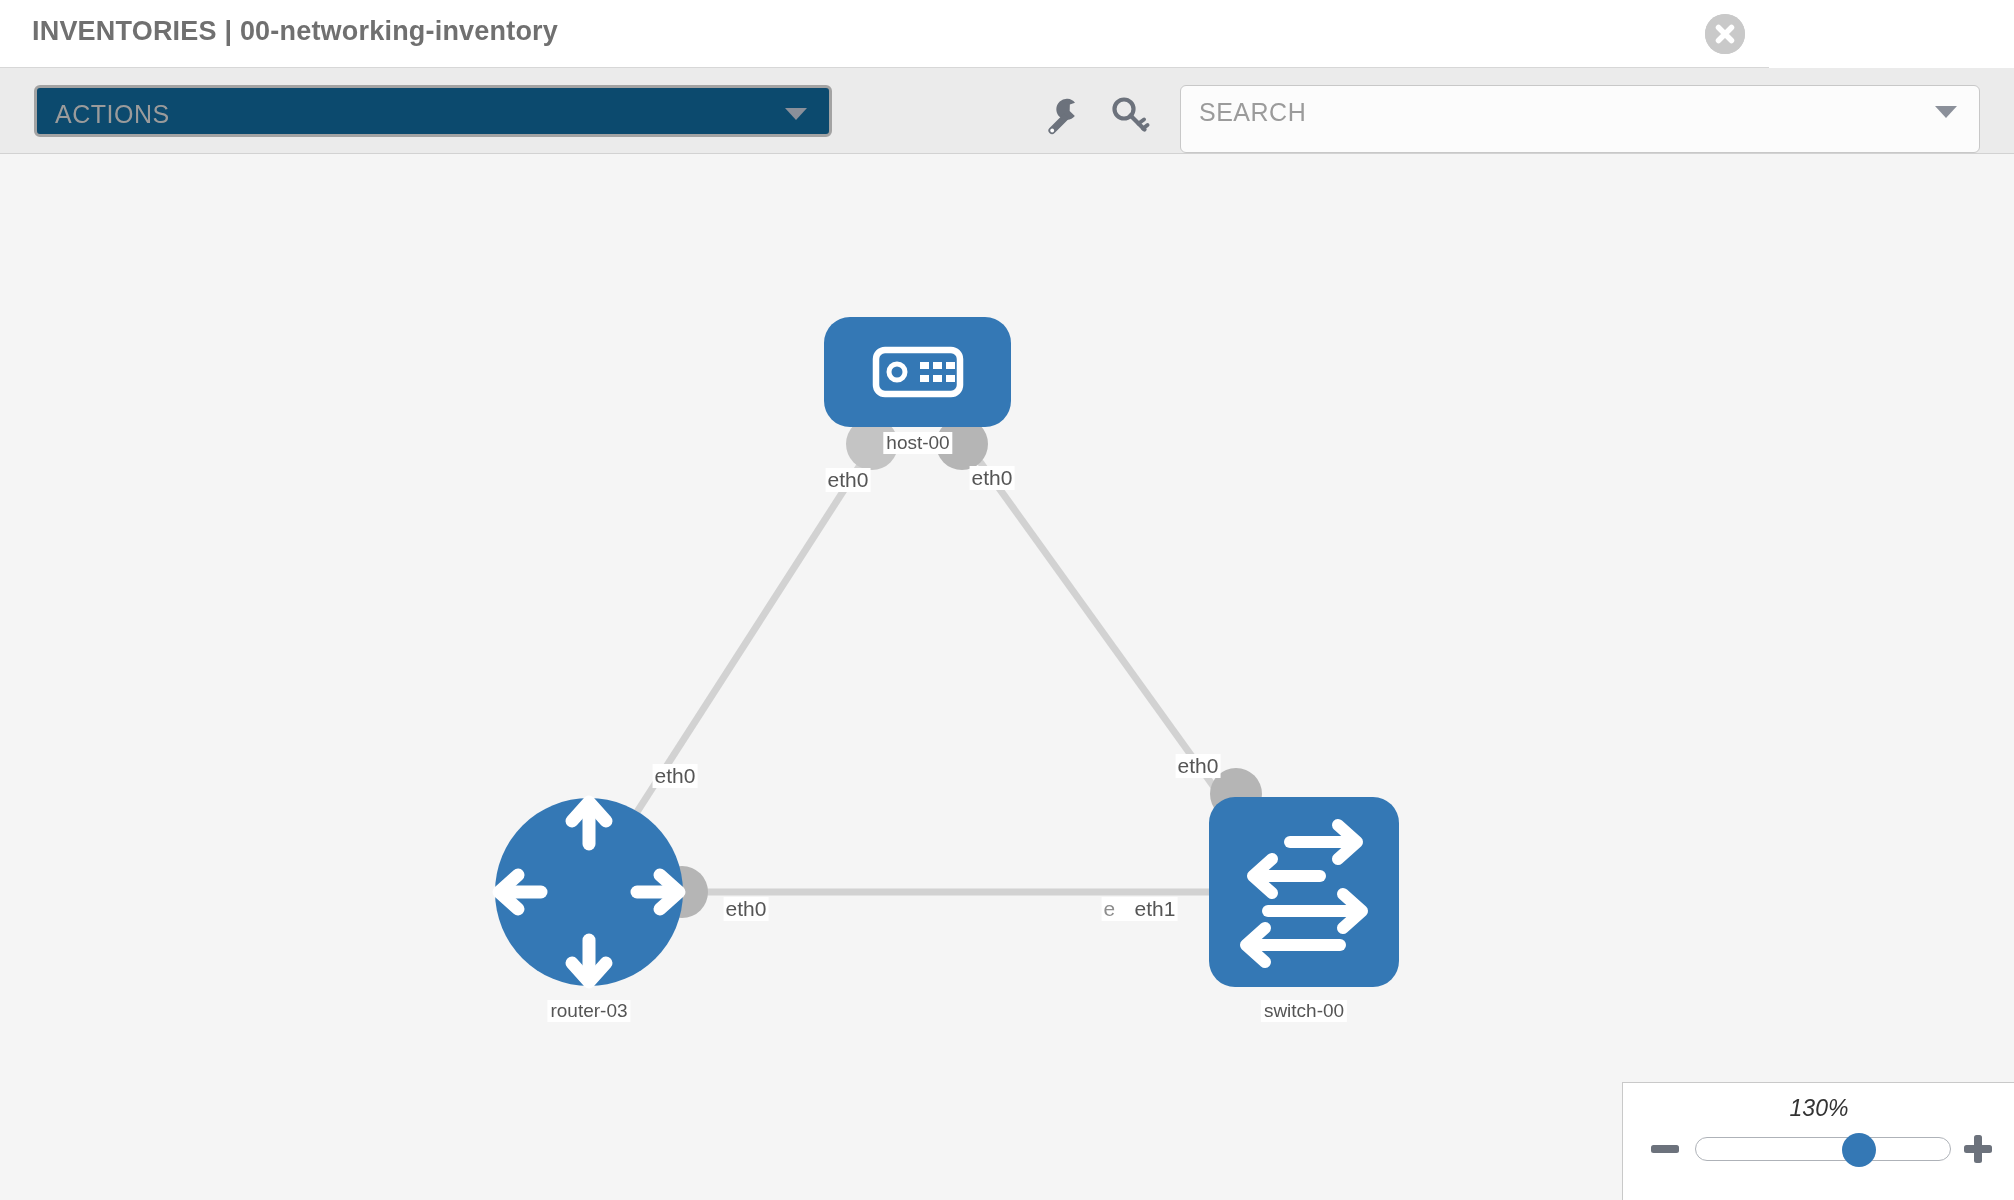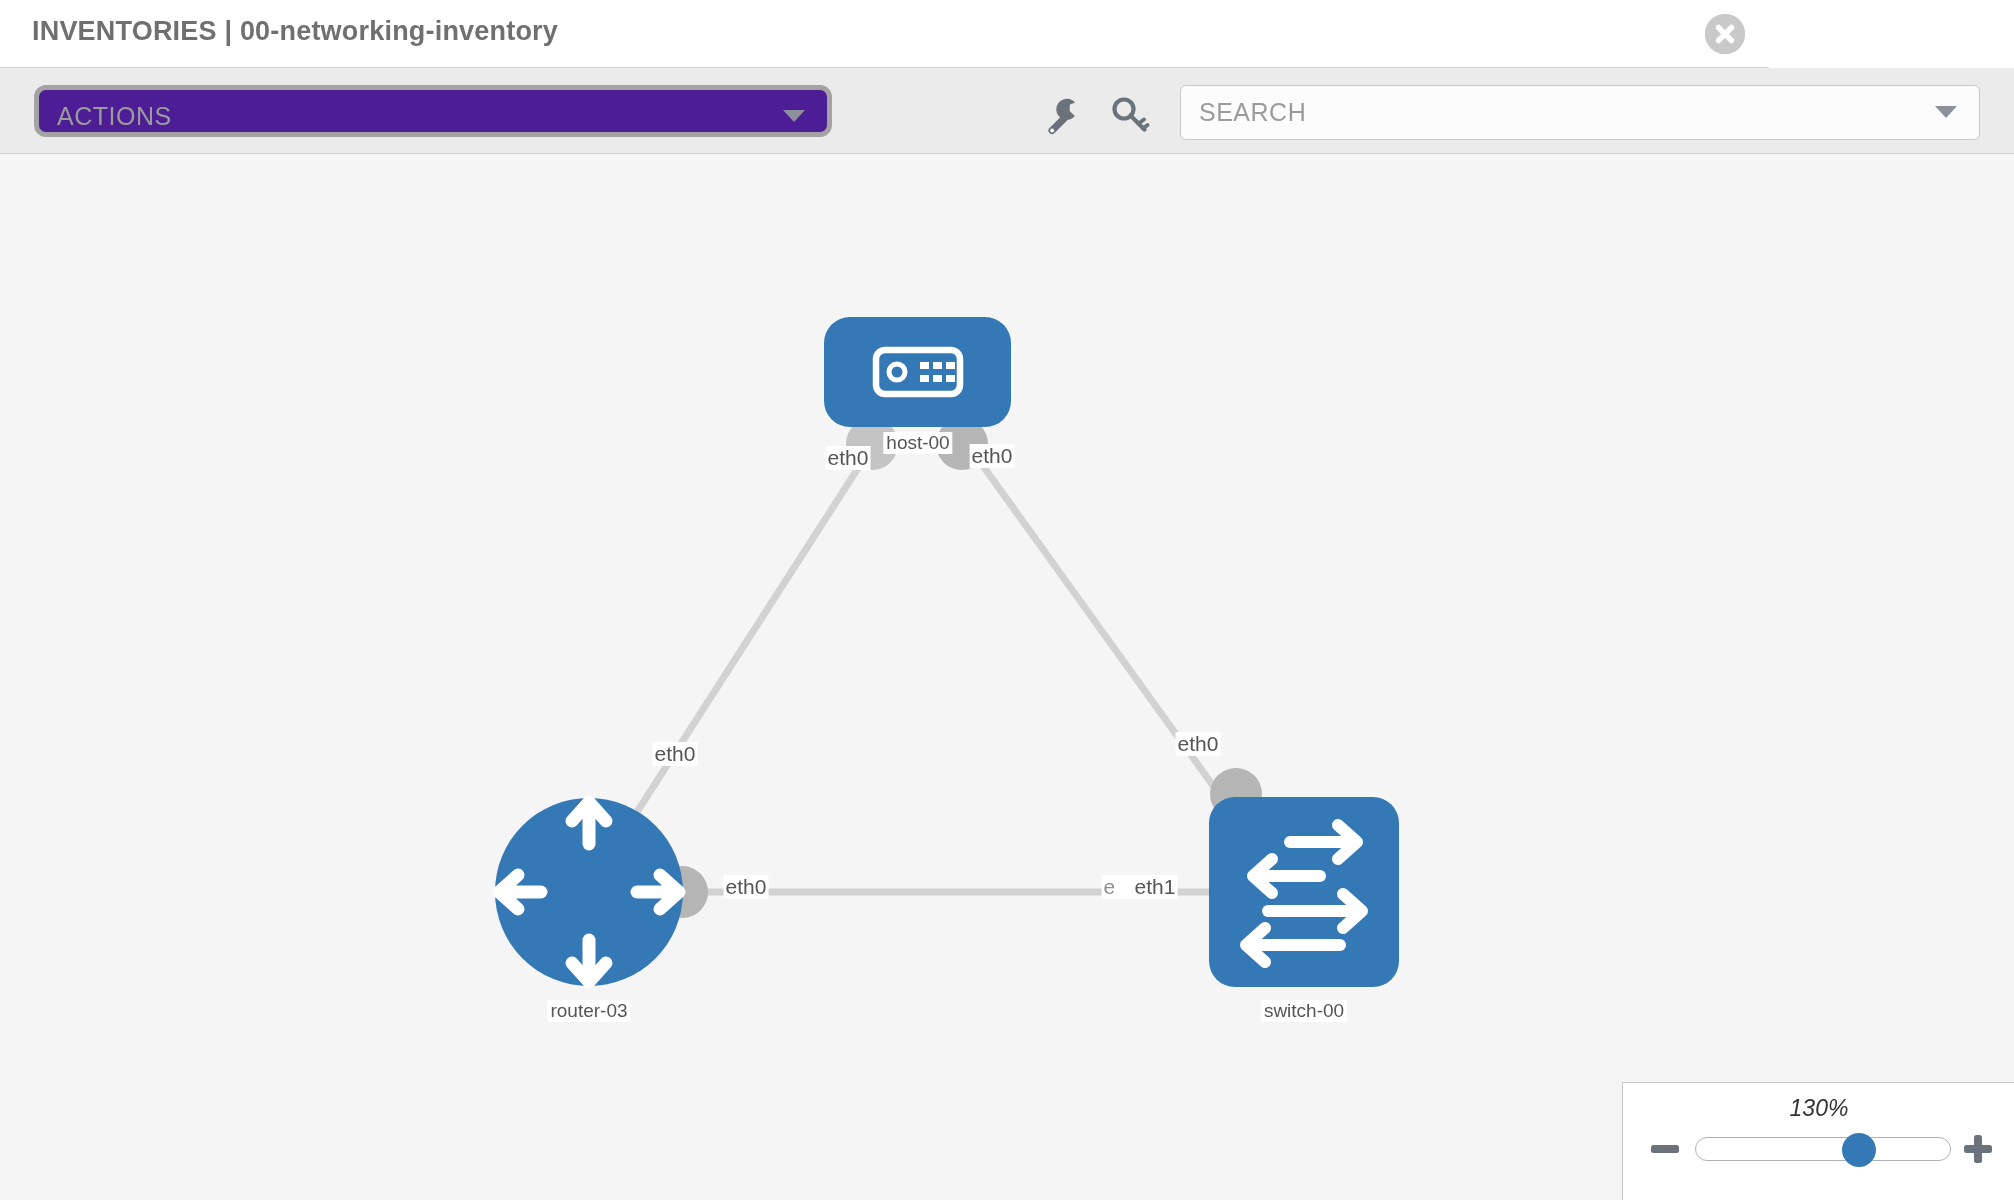--- a/index.html
+++ b/index.html
@@ -44,23 +44,23 @@
   .toolbar {
     position: absolute; left: 0; top: 68px;
     width: 2014px; height: 86px;
     background: #ebebeb;
     border-bottom: 1px solid #d2d2d2;
     box-sizing: border-box;
   }
   .actions-select {
     position: absolute; left: 34px; top: 85px;
     width: 798px; height: 52px;
-    background: #4c1d95;
-    border: 5px solid #a3a3a3;
-    border-radius: 12px;
+    background: #0c4a6e;
+    border: 3px solid #a3a3a3;
+    border-radius: 6px;
     box-sizing: border-box;
     cursor: pointer;
   }
   .actions-label {
     position: absolute; left: 18px; top: 12px;
     font-size: 25px; color: #9b9b9b;
     letter-spacing: 0.5px;
   }
   .caret {
     position: absolute;
@@ -75,21 +75,21 @@
     position: absolute;
     top: 93px;
     width: 44px; height: 44px;
     cursor: pointer;
   }
   .wrench-icon { left: 1040px; }
   .key-icon { left: 1108px; }
 
   .search-box {
     position: absolute; left: 1180px; top: 85px;
-    width: 800px; height: 55px;
+    width: 800px; height: 68px;
     background: #fcfcfc;
     border: 1px solid #c8c8c8;
     border-radius: 6px;
     box-sizing: border-box;
     cursor: text;
   }
   .search-label {
     position: absolute; left: 18px; top: 12px;
     font-size: 25px; color: #9b9b9b;
     letter-spacing: 0.5px;
@@ -119,20 +119,21 @@
     transform: translateX(-50%);
   }
   .iface-label {
     position: absolute;
     font-size: 21px;
     color: #555555;
     background: #ffffff;
     padding: 0 2px;
     white-space: nowrap;
     transform: translateX(-50%);
+    margin-top: 22px;
   }
   .iface-label.behind { color: #8e8e8e; }
 
   
   .zoom-panel {
     position: absolute;
     left: 1622px; top: 1082px;
     width: 392px; height: 118px;
     background: #ffffff;
     border: 1px solid #c9c9c9;

